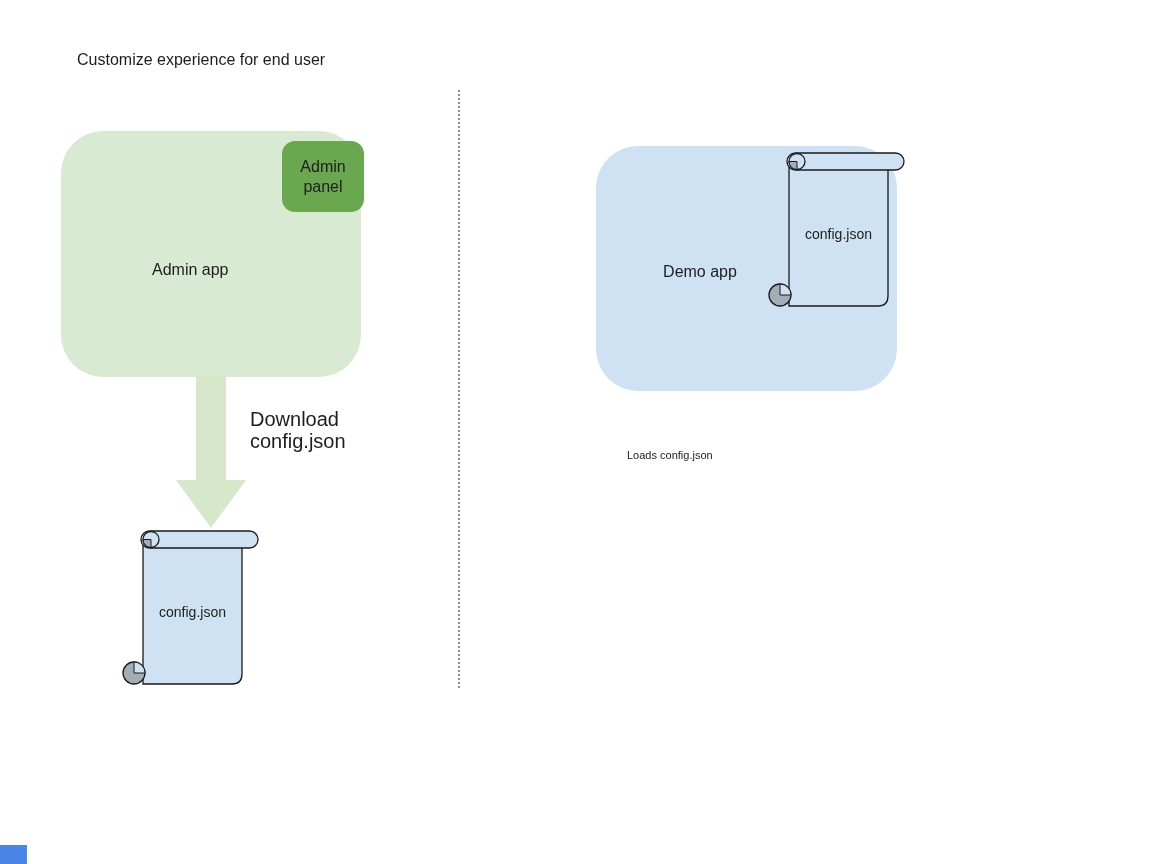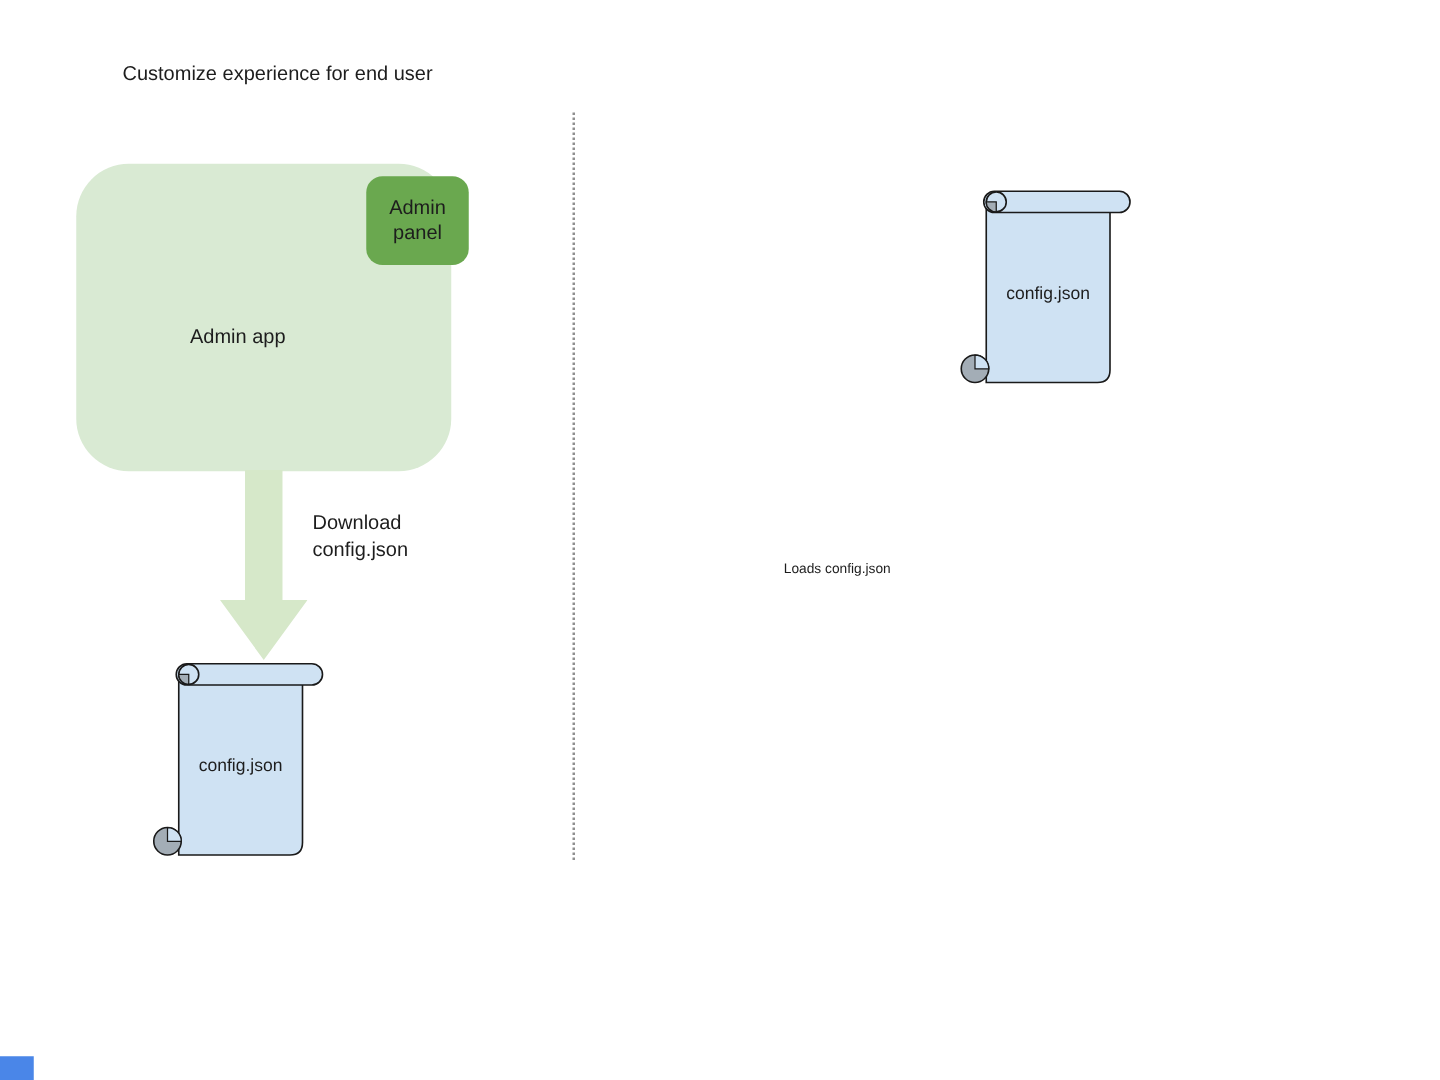--- a/index.html
+++ b/index.html
@@ -14,21 +14,20 @@
     height: 864px;
     background: #ffffff;
     overflow: hidden;
   }
   .title {
     position: absolute;
     font-size: 16px;
     line-height: 20px;
     color: #1d1d1d;
     white-space: nowrap;
-    margin-left: 21px;
   }
   .title-left  { left: 77px;  top: 50px; }
   .title-right { left: 605px; top: 50px; }
 
   .divider {
     position: absolute;
     left: 458px;
     top: 90px;
     height: 598px;
     width: 0;
@@ -44,41 +43,41 @@
   }
   .admin-app-label {
     position: absolute;
     left: 91px; top: 128px;
     width: 120px;
     text-align: left;
     font-size: 16px; line-height: 22px;
   }
   .admin-panel {
     position: absolute;
-    left: 232px; top: 10px;
+    left: 221px; top: 10px;
     width: 82px; height: 71px;
     background: #6aa84f;
     border-radius: 13px;
     display: flex;
     align-items: center;
     justify-content: center;
     text-align: center;
     font-size: 16px; line-height: 20px;
     padding: 4px;
   }
 
   .down-arrow {
     position: absolute;
     left: 176px; top: 376px;
     width: 70px; height: 152px;
   }
   .arrow-caption {
     position: absolute;
     left: 250px; top: 408px;
-    font-size: 16px; line-height: 22px;
+    font-size: 20px; line-height: 22px;
     white-space: pre-line;
   }
 
   .scroll-shape {
     position: absolute;
     width: 140px; height: 158px;
   }
   .scroll-left  { left: 120px; top: 528px; }
   .scroll-right { left: 766px; top: 150px; }
   .scroll-label {
@@ -149,20 +148,23 @@
       <path d="M23 12 H122 V146 Q122 156 112 156 H23 Z" fill="#cfe2f3" stroke="#1a1a1a" stroke-width="1.3"></path>
       <rect x="21" y="3" width="117" height="17" rx="8.5" fill="#cfe2f3" stroke="#1a1a1a" stroke-width="1.3"></rect>
       <circle cx="31" cy="11.5" r="8" fill="#cfe2f3" stroke="#1a1a1a" stroke-width="1.3"></circle>
       <path d="M31 11.5 L31 19.5 A8 8 0 0 1 23 11.5 Z" fill="#a3adb6" stroke="#1a1a1a" stroke-width="1"></path>
       <circle cx="14" cy="145" r="11" fill="#a3adb6" stroke="#1a1a1a" stroke-width="1.3"></circle>
       <path d="M14 145 L14 134 A11 11 0 0 1 25 145 Z" fill="#cfe2f3" stroke="#1a1a1a" stroke-width="1"></path>
     </svg>
     <div class="scroll-label">config.json</div>
   </div>
 
+  <div class="demo-app">
+    <div class="demo-app-label">Demo app</div>
+  </div>
 
   <div class="scroll-shape scroll-right">
     <svg width="140" height="158" viewBox="0 0 140 158">
       <path d="M23 12 H122 V146 Q122 156 112 156 H23 Z" fill="#cfe2f3" stroke="#1a1a1a" stroke-width="1.3"></path>
       <rect x="21" y="3" width="117" height="17" rx="8.5" fill="#cfe2f3" stroke="#1a1a1a" stroke-width="1.3"></rect>
       <circle cx="31" cy="11.5" r="8" fill="#cfe2f3" stroke="#1a1a1a" stroke-width="1.3"></circle>
       <path d="M31 11.5 L31 19.5 A8 8 0 0 1 23 11.5 Z" fill="#a3adb6" stroke="#1a1a1a" stroke-width="1"></path>
       <circle cx="14" cy="145" r="11" fill="#a3adb6" stroke="#1a1a1a" stroke-width="1.3"></circle>
       <path d="M14 145 L14 134 A11 11 0 0 1 25 145 Z" fill="#cfe2f3" stroke="#1a1a1a" stroke-width="1"></path>
     </svg>

